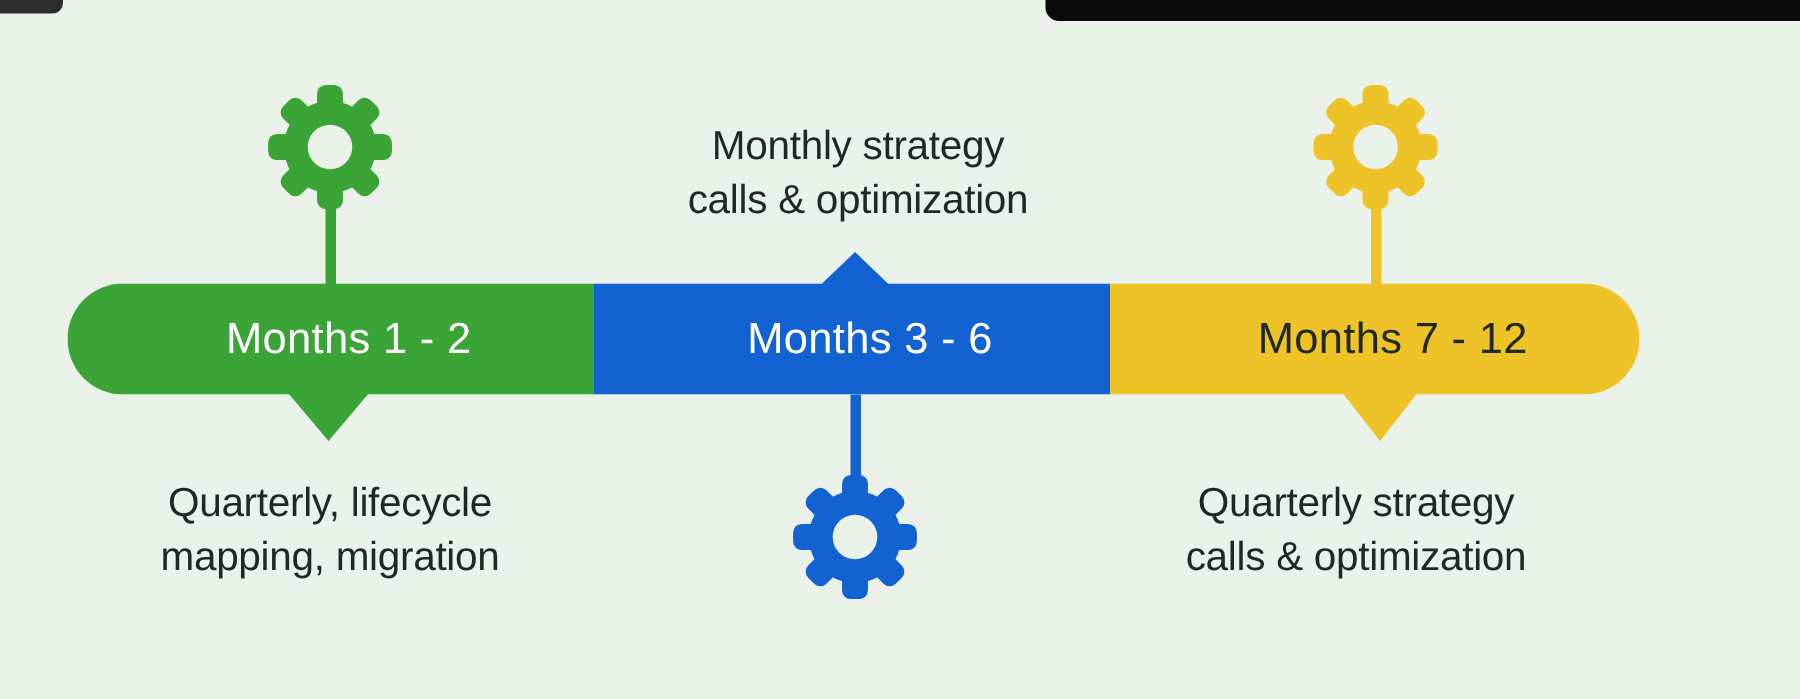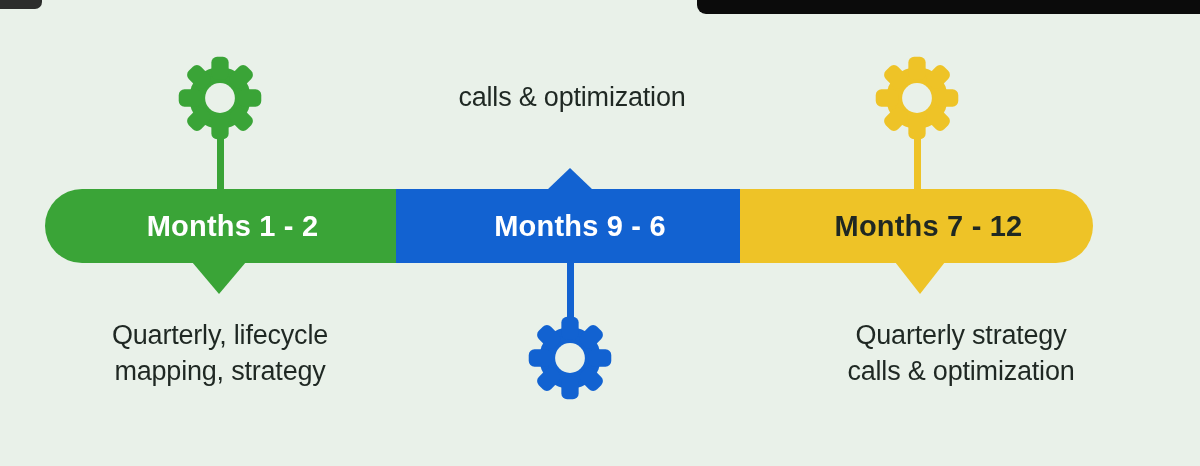--- a/index.html
+++ b/index.html
@@ -25,21 +25,21 @@
   
   .timeline-bar{
     position:absolute;left:45px;top:189px;width:1048px;height:74px;
     border-radius:40px;overflow:hidden;display:flex;
   }
   .segment{display:flex;align-items:center;justify-content:center;height:100%;}
   .segment-green{width:351px;background:var(--green,#3AA437);}
   .segment-blue{width:344px;background:var(--blue,#1262D1);}
   .segment-yellow{width:353px;background:var(--yellow,#EEC327);text-align:center;}
   .segment-label{
-    font-size:29px;font-weight:bold;letter-spacing:.2px;
+    font-size:29px;font-weight:normal;letter-spacing:.2px;
     color:var(--white-text,#fff);
     margin-left:24px;
   }
   .segment-yellow .segment-label{color:var(--dark-text,#1F2823);}
   
   .arrow{position:absolute;width:0;height:0;}
   .arrow-down-green{
     left:192px;top:262px;
     border-left:27px solid transparent;border-right:27px solid transparent;
     border-top:32px solid var(--green,#3AA437);
@@ -67,31 +67,32 @@
   .gear-blue{left:522px;top:310px;color:var(--blue,#1262D1);}
   .gear-hole{fill:var(--background,#E9F1E9);}
   
   .note{
     position:absolute;width:340px;text-align:center;
     font-size:27px;line-height:36px;font-weight:500;
     color:var(--dark-text,#1F2823);letter-spacing:-.2px;
   }
   .note-top-middle{left:402px;top:79px;}
   .note-bottom-left{left:50px;top:317px;}
-  .note-bottom-right{left:791px;top:317px;}
+  .note-bottom-right{left:734px;top:317px;}
 </style>
 </head>
 <body>
 
 <div class="canvas">
 
   <div class="overlay-bar-left"></div>
   <div class="overlay-bar-right"></div>
 
   <div class="note note-top-middle">
+    <div>Monthly strategy</div>
     <div>calls &amp; optimization</div>
   </div>
 
   <div class="gear gear-green">
     <svg viewBox="0 0 100 100" aria-hidden="true">
       <g fill="currentColor">
         <circle cx="50" cy="50" r="32"></circle>
         <rect x="41" y="7" width="18" height="24" rx="6"></rect>
         <rect x="41" y="7" width="18" height="24" rx="6" transform="rotate(45 50 50)"></rect>
         <rect x="41" y="7" width="18" height="24" rx="6" transform="rotate(90 50 50)"></rect>
@@ -122,21 +123,21 @@
       <circle class="gear-hole" cx="50" cy="50" r="15.5"></circle>
     </svg>
   </div>
   <div class="stem stem-yellow"></div>
 
   <div class="timeline-bar">
     <div class="segment segment-green">
       <span class="segment-label">Months 1 - 2</span>
     </div>
     <div class="segment segment-blue">
-      <span class="segment-label">Months 9 - 6</span>
+      <span class="segment-label">Months 3 - 6</span>
     </div>
     <div class="segment segment-yellow">
       <span class="segment-label">Months 7 - 12</span>
     </div>
   </div>
 
   <div class="arrow arrow-up-blue"></div>
   <div class="arrow arrow-down-green"></div>
   <div class="arrow arrow-down-yellow"></div>
 
@@ -153,21 +154,21 @@
         <rect x="41" y="7" width="18" height="24" rx="6" transform="rotate(225 50 50)"></rect>
         <rect x="41" y="7" width="18" height="24" rx="6" transform="rotate(270 50 50)"></rect>
         <rect x="41" y="7" width="18" height="24" rx="6" transform="rotate(315 50 50)"></rect>
       </g>
       <circle class="gear-hole" cx="50" cy="50" r="15.5"></circle>
     </svg>
   </div>
 
   <div class="note note-bottom-left">
     <div>Quarterly, lifecycle</div>
-    <div>mapping, strategy</div>
+    <div>mapping, migration</div>
   </div>
 
   <div class="note note-bottom-right">
     <div>Quarterly strategy</div>
     <div>calls &amp; optimization</div>
   </div>
 
 </div>
 
 </body></html>

